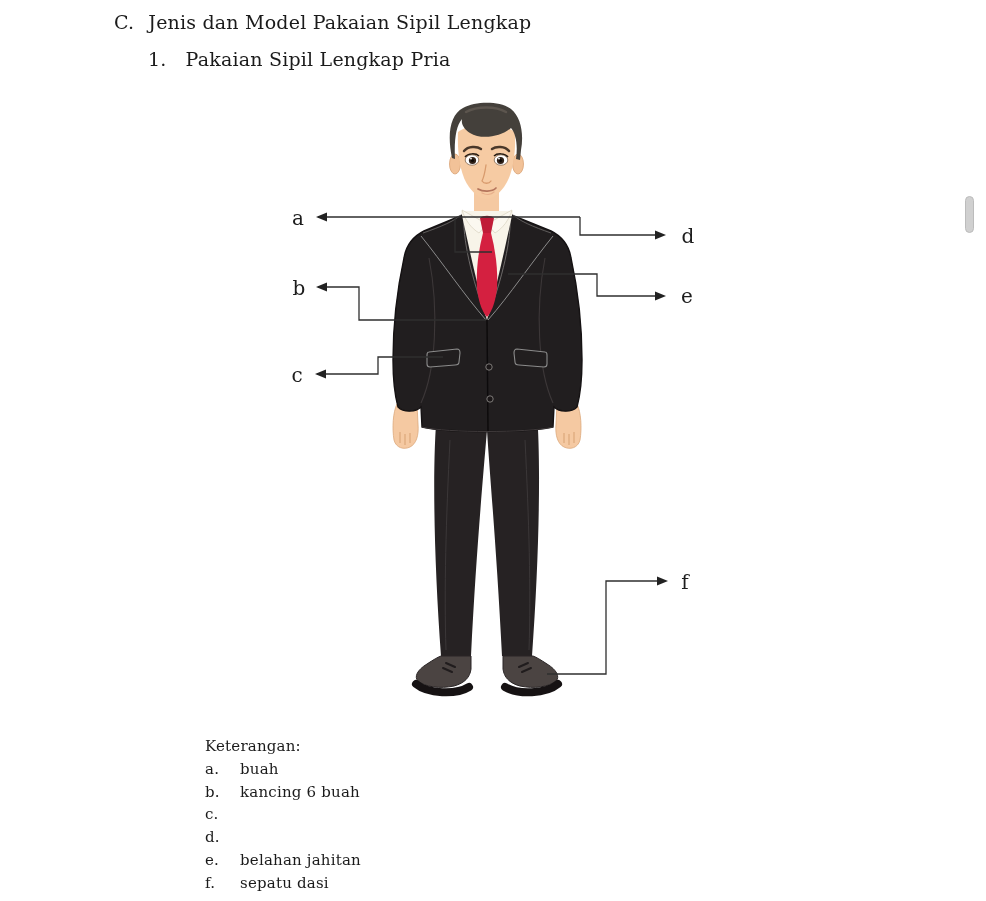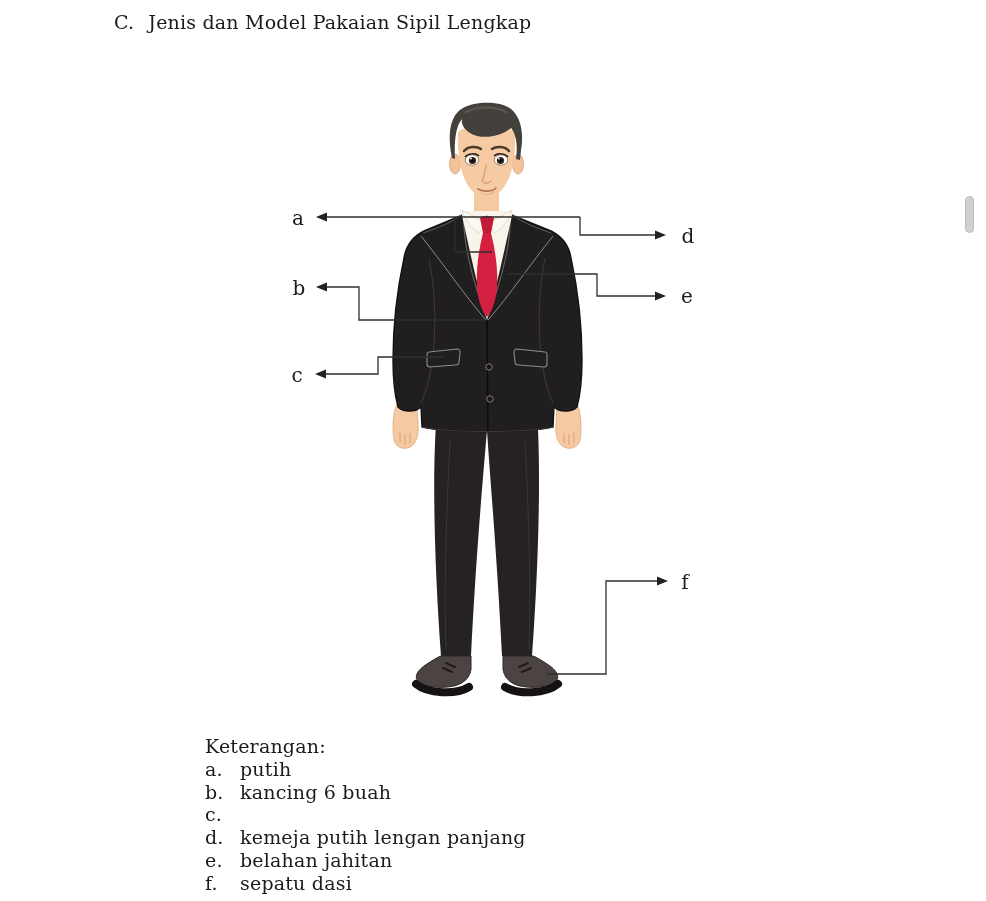--- a/index.html
+++ b/index.html
@@ -15,40 +15,43 @@
   .subheading {
     position:absolute; left:148px; top:48px; font-size:19px;
     white-space:nowrap; letter-spacing:0.2px;
   }
   .subheading .num { display:inline-block; margin-right:19px; }
   svg.figure { position:absolute; left:0; top:0; }
   svg.figure text {
     font-family:"DejaVu Serif", serif; font-size:20px; fill:#1d1d1d;
   }
   .legend {
-    position:absolute; left:205px; top:735px; font-size:19px;
+    position:absolute; left:205px; top:735px; font-size:15px;
     line-height:22.8px; letter-spacing:0.2px;
   }
   .legend .row { display:flex; }
   .legend .letter { width:35px; flex:0 0 35px; }
   .scroll-thumb {
     position:absolute; left:965px; top:196px; width:9px; height:37px;
     background:#d0d0d0; border:1px solid #bcbcbc; border-radius:5px;
     box-sizing:border-box;
   }
 </style>
 </head>
 <body>
 
 <div class="page">
 
   <div class="heading">
     <span class="sec">C.</span><span>Jenis dan Model Pakaian Sipil Lengkap</span>
   </div>
 
+  <div class="subheading">
+    <span class="num">1.</span><span>Pakaian Sipil Lengkap Pria</span>
+  </div>
 
   <svg class="figure" width="986" height="901" viewBox="0 0 986 901">
 
     <g>
 
       <g>
         <path d="M437,412 L487,412 L487,430 C483,478 476,555 471,656 L441,656 C434,560 432,465 437,412 Z" fill="#262223"></path>
         <path d="M487,412 L537,412 C541,465 539,560 532,656 L502,656 C497,555 490,478 487,430 Z" fill="#262223"></path>
         <path d="M450,440 C446,520 444,590 446,650" stroke="#3b3738" stroke-width="1" fill="none"></path>
         <path d="M525,440 C529,520 531,590 529,650" stroke="#3b3738" stroke-width="1" fill="none"></path>
@@ -168,32 +171,31 @@
       <text x="688" y="243" text-anchor="middle">d</text>
       <text x="687" y="303" text-anchor="middle">e</text>
       <text x="685" y="589" text-anchor="middle">f</text>
     </g>
   </svg>
 
   <div class="legend">
     <div class="title">Keterangan:</div>
     <div class="row">
       <span class="letter">a.</span>
-      <span>putih</span>
+      <span>buah</span>
     </div>
     <div class="row">
       <span class="letter">b.</span>
       <span>kancing 6 buah</span>
     </div>
     <div class="row">
       <span class="letter">c.</span>
     </div>
     <div class="row">
       <span class="letter">d.</span>
-      <span>kemeja putih lengan panjang</span>
     </div>
     <div class="row">
       <span class="letter">e.</span>
       <span>belahan jahitan</span>
     </div>
     <div class="row">
       <span class="letter">f.</span>
       <span>sepatu dasi</span>
     </div>
   </div>

